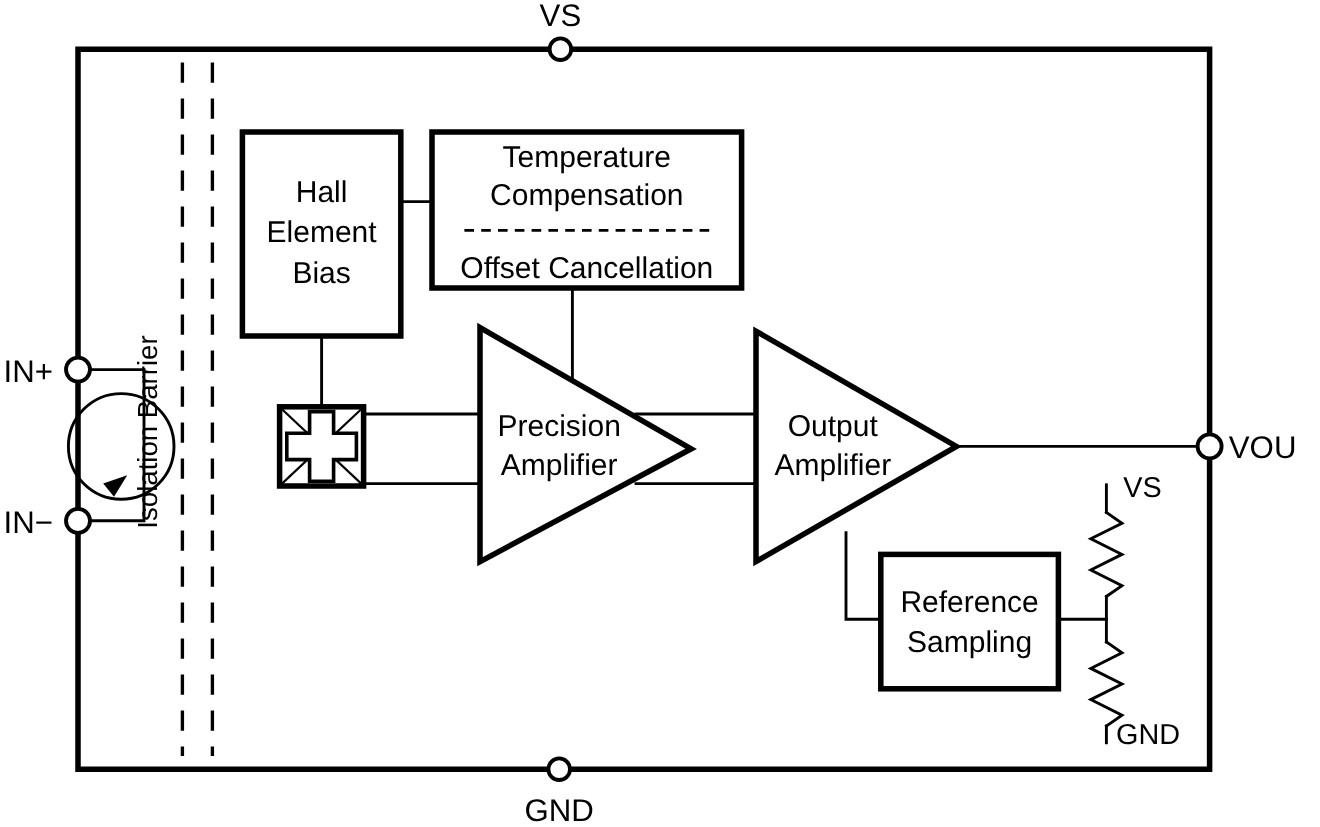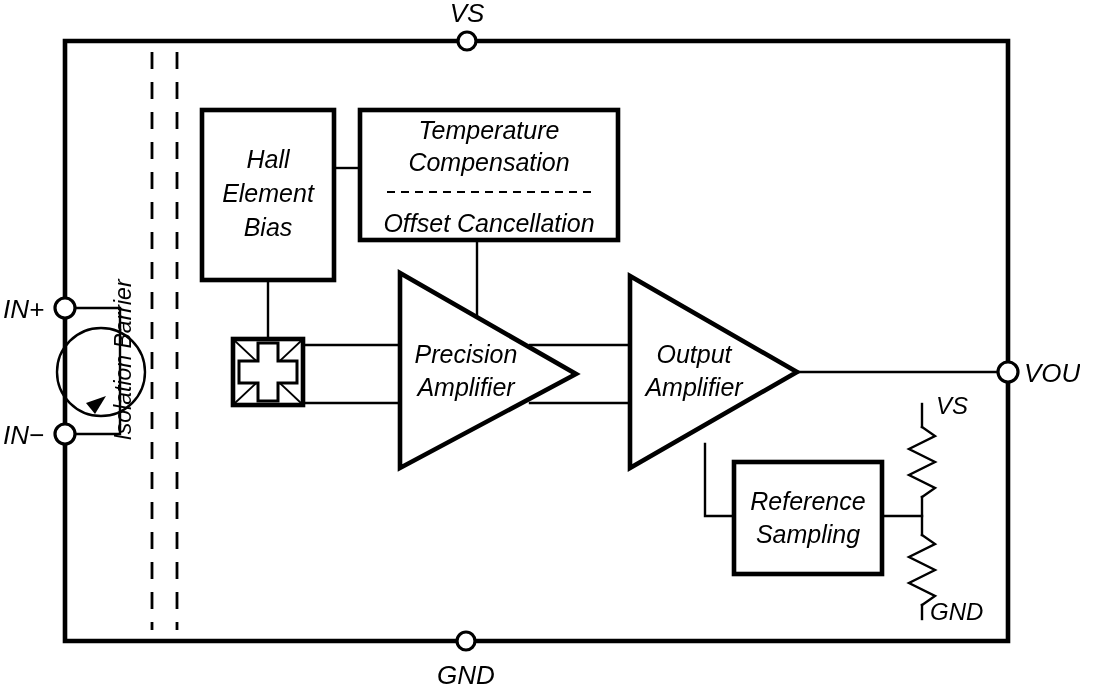--- a/index.html
+++ b/index.html
@@ -9,21 +9,20 @@
   }
   body {
     font-family: "Liberation Sans", sans-serif;
   }
   #diagram-root {
     position: relative;
     width: 1080px;
     height: 689px;
     background: #ffffff;
     overflow: hidden;
-    font-style: italic;
   }
   svg.schematic {
     display: block;
     width: 1100px;
     height: 689px;
   }
   .wire {
     stroke: #000000;
     fill: none;
     stroke-width: 2.4;

